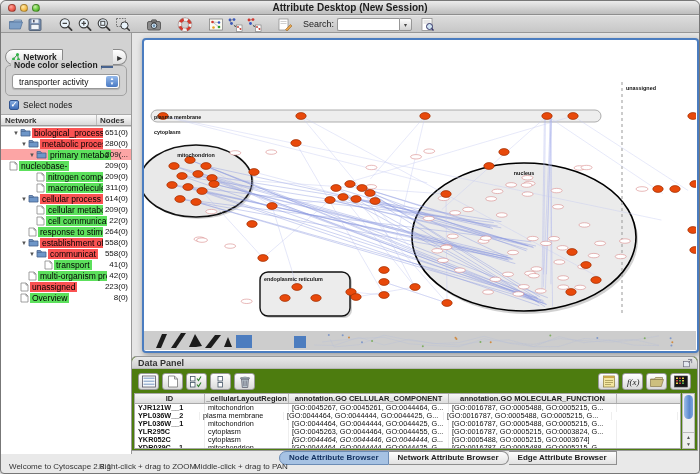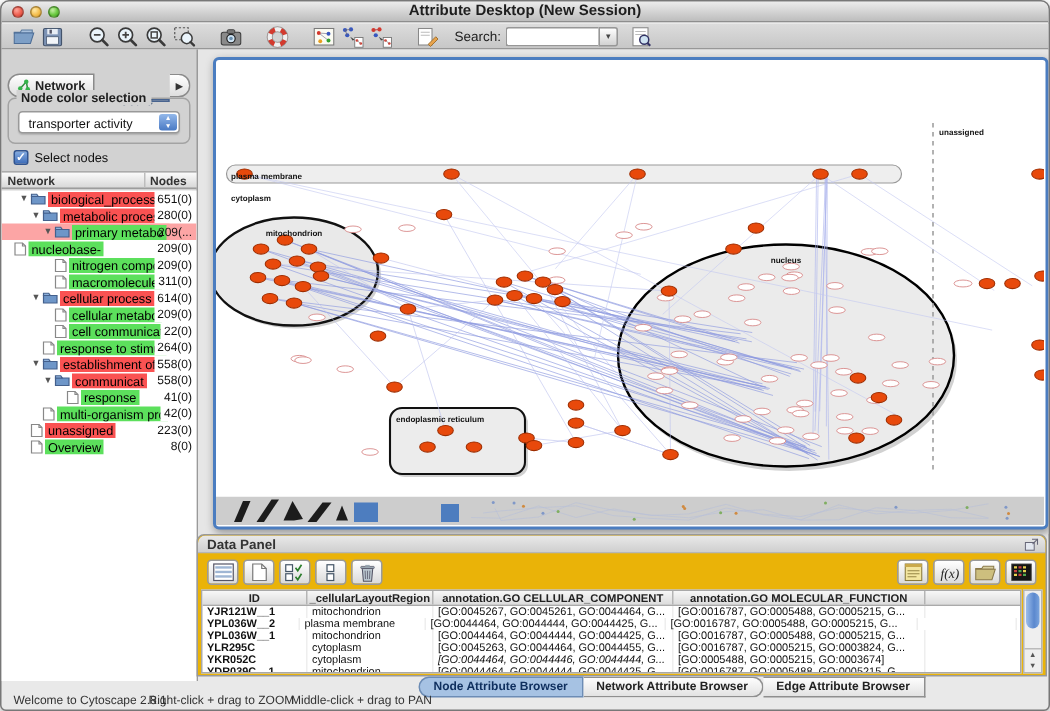--- a/index.html
+++ b/index.html
@@ -64,21 +64,21 @@
   .desktop{position:absolute;left:131px;top:32px;right:0;height:323px;background:#e6e6e6;}
   .net-window{position:absolute;left:10px;top:5px;width:557px;height:315px;background:#fff;
               border:2.5px solid #4b7dc0;border-radius:4px;box-shadow:1px 2px 6px rgba(0,0,0,.35);}
   .net-titlebar{height:13px;background:linear-gradient(#eaeaea,#bfbfbf);border-bottom:1px solid #8f8f8f;position:relative;}
   .net-lights{position:absolute;left:5px;top:3px;display:flex;gap:3.5px;}
   .net-lights .light{width:6.5px;height:6.5px;}
   .net-title{text-align:center;font-size:8.5px;font-weight:bold;line-height:13px;color:#222;}
   .net-canvas{position:absolute;left:0;top:14px;width:552px;height:277px;background:#fff;}
   .net-strip{position:absolute;left:0;top:291px;width:552px;height:19px;}
   
-  .data-panel{position:absolute;left:130px;top:355px;width:567px;height:95px;background:#eab308;
+  .data-panel{position:absolute;left:130px;top:355px;width:567px;height:95px;background:#4d7c0f;
               border:1px solid #999;border-radius:5px 5px 0 0;}
   .dp-title{height:12px;font-size:9px;font-weight:bold;color:#333;padding:1px 6px;position:relative;
             background:linear-gradient(#e9e9e9,#cfcfcf);border-bottom:1px solid #b6b6b6;border-radius:5px 5px 0 0;}
   .dp-toolbar{position:absolute;top:13px;left:0;right:0;height:22px;display:flex;align-items:center;padding:0 6px;gap:3px;}
   .dp-btn{width:21px;height:17px;background:linear-gradient(#ffffff,#dadada);border:1px solid #9a9a9a;border-radius:3px;
           display:flex;align-items:center;justify-content:center;flex:none;}
   .dp-right{margin-left:auto;display:flex;gap:3px;text-align:center;}
   .dp-table{position:absolute;top:36px;left:2px;right:16px;bottom:1px;background:#fff;border:1px solid #a8a8a8;overflow:hidden;}
   .dt-head{display:flex;height:10px;background:linear-gradient(#f7f7f7,#dcdcdc);border-bottom:1px solid #aaa;}
   .dt-hcell{font-size:7.5px;font-weight:bold;color:#222;text-align:center;line-height:9px;border-right:1px solid #b5b5b5;
@@ -408,21 +408,21 @@
           <span class="tcount">558(0)</span>
         </div>
         <div class="tree-row" style="padding-left: 35px;">
           <span class="tri"></span>
           <span class="nicon">
             <svg width="9" height="10" viewBox="0 0 9 10">
               <path d="M1 1h5l2 2v6H1z" fill="#fff" stroke="#888" stroke-width=".8"></path>
               <path d="M6 1v2h2" fill="none" stroke="#888" stroke-width=".8"></path>
             </svg>
           </span>
-          <span class="tlabel green">response</span>
+          <span class="tlabel green">transport</span>
           <span class="tcount">41(0)</span>
         </div>
         <div class="tree-row" style="padding-left: 19px;">
           <span class="tri"></span>
           <span class="nicon">
             <svg width="9" height="10" viewBox="0 0 9 10">
               <path d="M1 1h5l2 2v6H1z" fill="#fff" stroke="#888" stroke-width=".8"></path>
               <path d="M6 1v2h2" fill="none" stroke="#888" stroke-width=".8"></path>
             </svg>
           </span>

